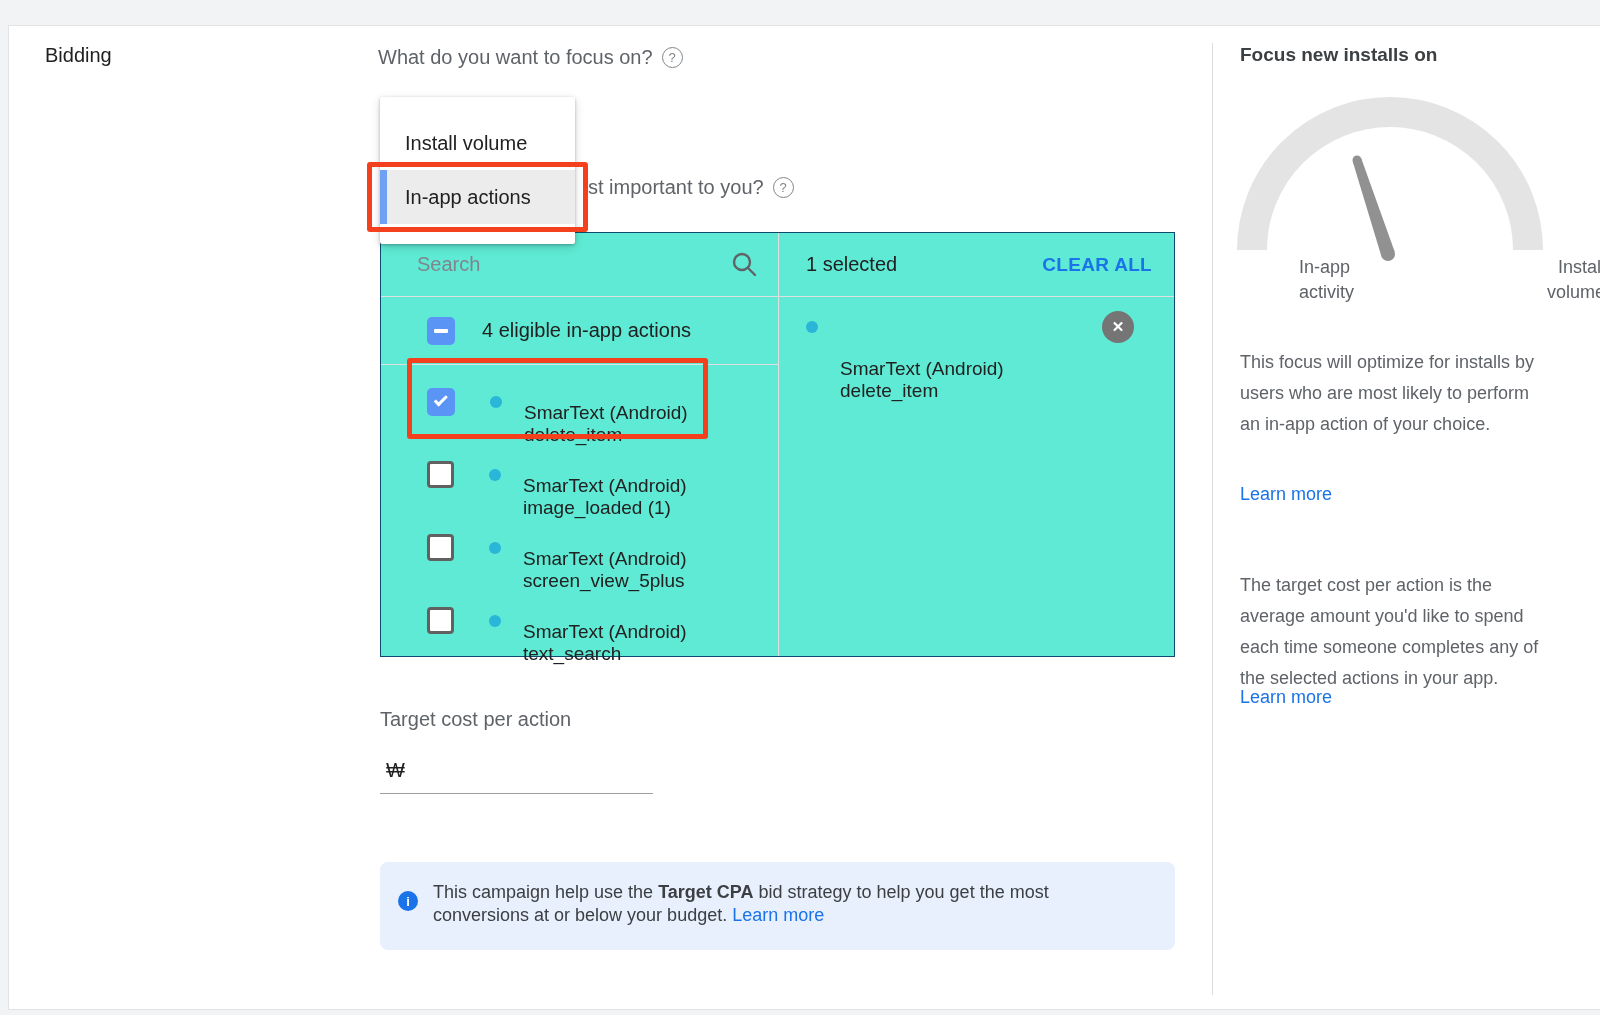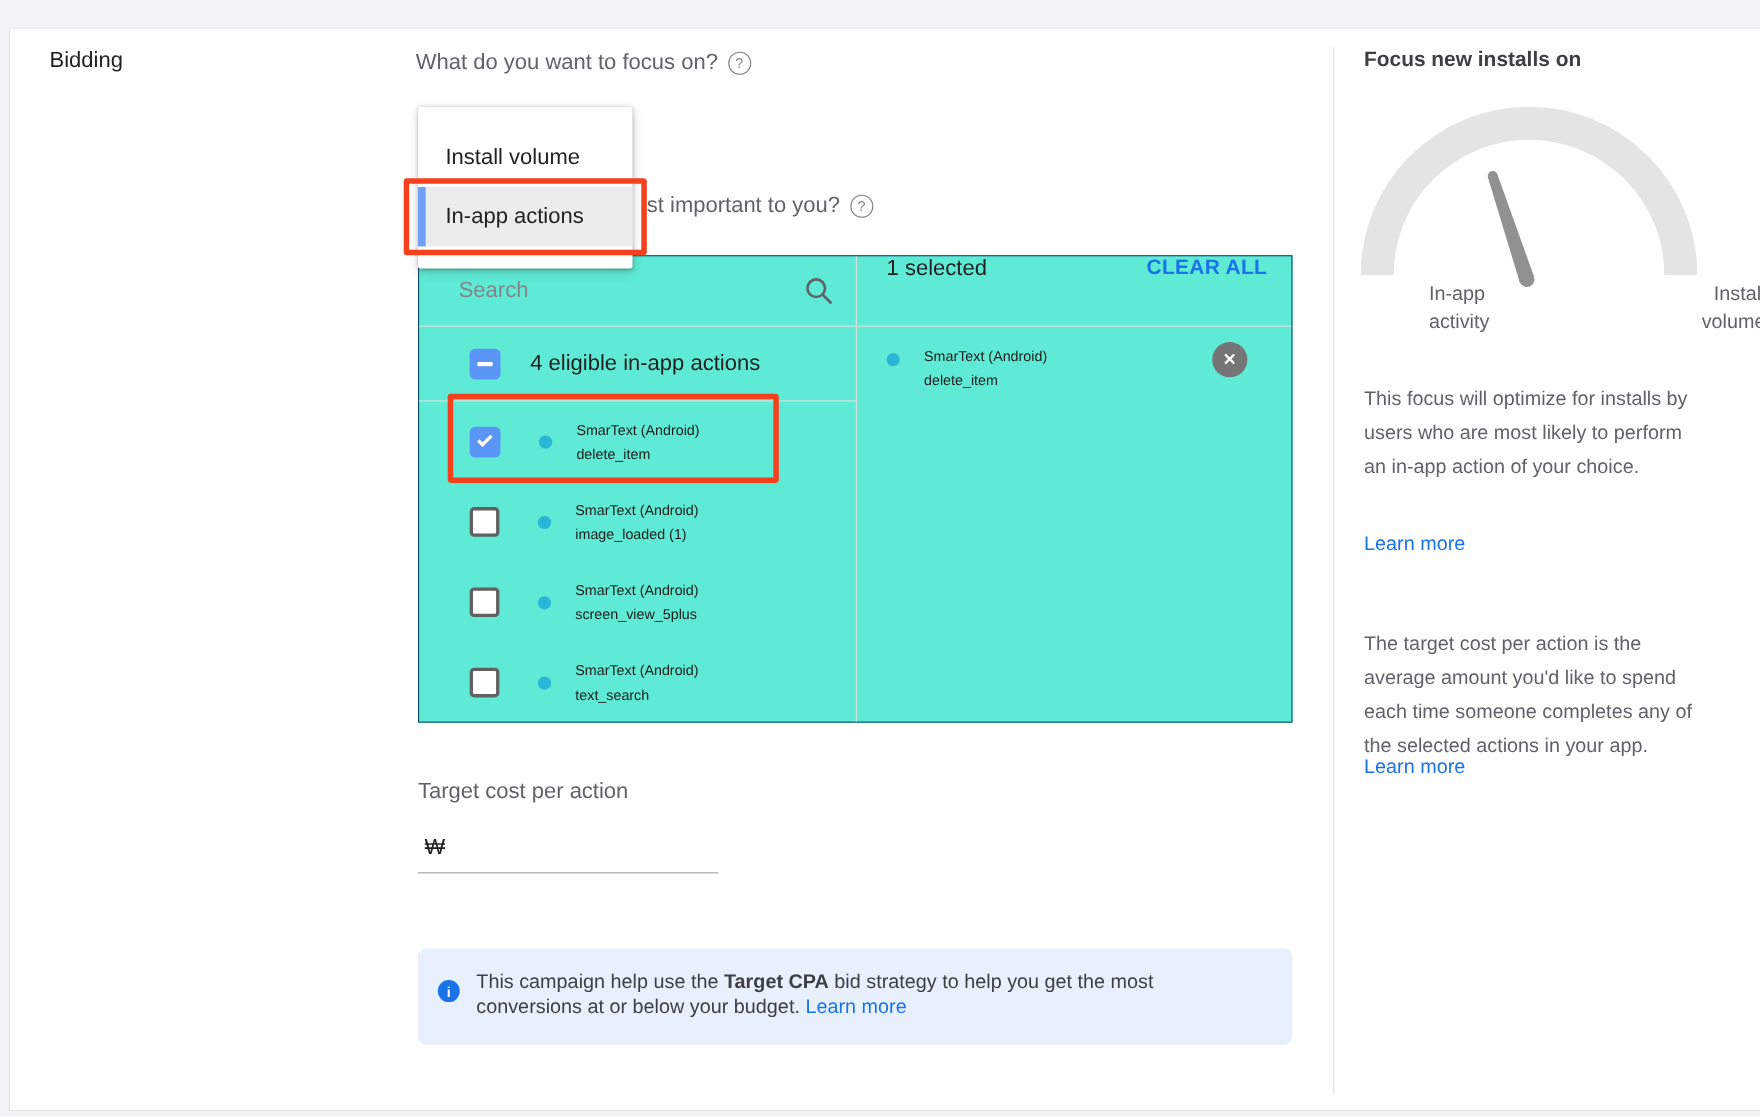--- a/index.html
+++ b/index.html
@@ -58,23 +58,23 @@
   .cb { flex:none; margin-left:46px; }
   .cb-on, .cb-ind { width:28px; height:28px; background:#5a95f5; border-radius:5px; display:flex; align-items:center; justify-content:center; }
   .cb-on .tick { width:13px; height:7px; border-left:3px solid #fff; border-bottom:3px solid #fff; transform:rotate(-45deg) translate(1px,-2px); }
   .cb-ind .bar { width:14px; height:4px; background:#fff; border-radius:1px; }
   .cb-off { width:27px; height:27px; border:3px solid #616161; border-radius:4px; background:#fff; }
 
   .hdr-label { margin-left:27px; font-size:20px; color:#212121; }
 
   .dot { width:12px; height:12px; border-radius:50%; background:#29b6d9; flex:none; }
   .item-row .dot { margin-left:35px; }
-  .item-text { margin-left:22px; font-size:13px; line-height:22px; color:#212121; }
-
-  .sel-hdr { height:64px; border-bottom:1px solid #e0e0e0; display:flex; padding:0 22px 0 27px; }
+  .item-text { margin-left:22px; font-size:19px; line-height:22px; color:#212121;margin-top:45px; }
+
+  .sel-hdr { height:64px; border-bottom:1px solid #e0e0e0; display:flex; align-items:center; padding:0 22px 0 27px; }
   .sel-count { font-size:20px; color:#212121; }
   .clear-all { margin-left:auto; font-size:19px; font-weight:700; color:#1a73e8; letter-spacing:.3px; cursor:pointer; }
   .sel-item { display:flex; align-items:flex-start; padding:16px 40px 0 27px; }
   .sel-item .dot { margin-top:8px; }
   .remove-btn {
     margin-left:auto; width:32px; height:32px; border-radius:50%; background:#757575;
     color:#fff; display:flex; align-items:center; justify-content:center;
     font-size:15px; font-weight:700; cursor:pointer; flex:none; margin-top:-2px;
   }
 

